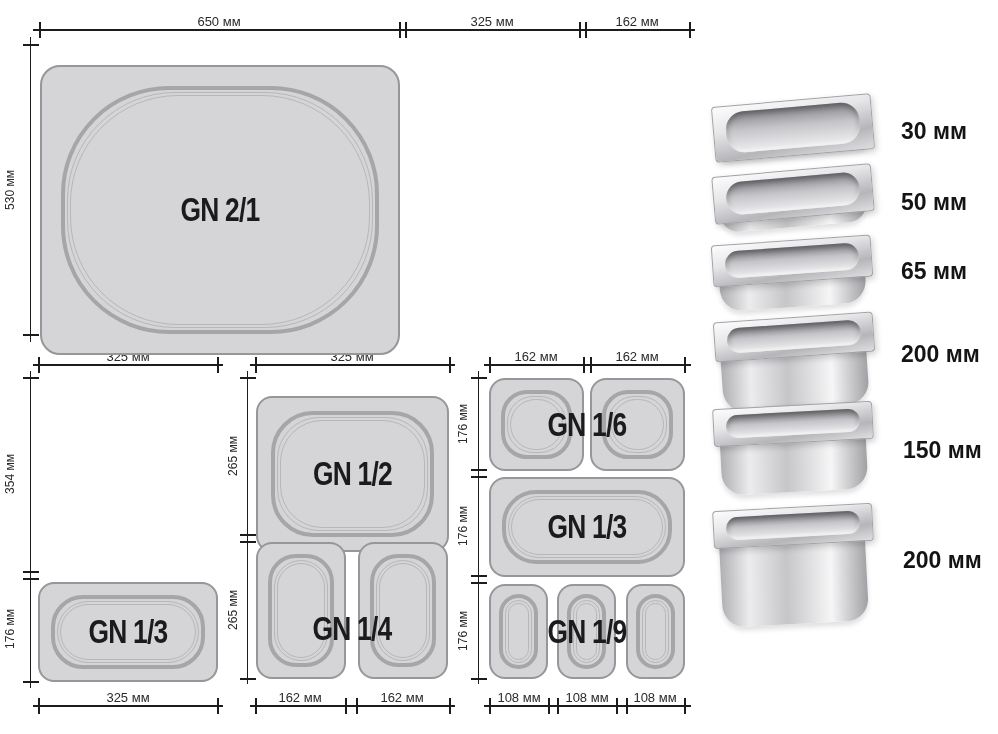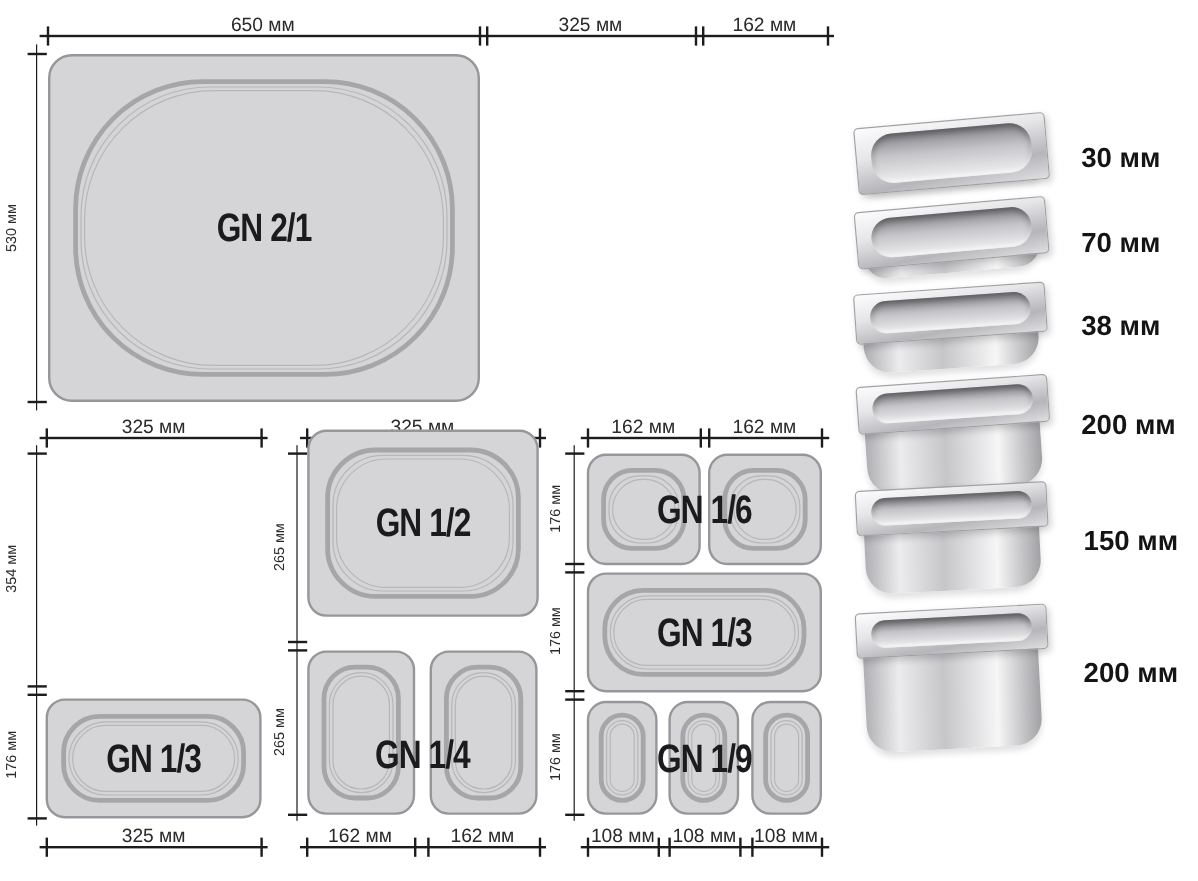--- a/index.html
+++ b/index.html
@@ -7,32 +7,32 @@
     position:relative; width:998px; height:734px; background:#ffffff;
     overflow:hidden; font-family:"Liberation Sans", sans-serif;
   }
   
   .lnh { position:absolute; height:1.5px; background:#1c1c1c; }
   .lnv { position:absolute; width:1.5px;  background:#1c1c1c; }
   .tv  { position:absolute; width:1.5px; height:16px; background:#1c1c1c; }
   .th  { position:absolute; width:16px; height:1.5px; background:#1c1c1c; }
   .dlab {
     position:absolute; transform:translateX(-50%);
-    font-size:16px; color:#2a2a2a; white-space:nowrap; line-height:13px;
+    font-size:13px; color:#2a2a2a; white-space:nowrap; line-height:13px;
   }
   .dlabv {
     position:absolute; transform:translate(-50%,-50%) rotate(-90deg);
     font-size:12px; color:#2a2a2a; white-space:nowrap; line-height:13px;
   }
   
   .pan {
     position:absolute; background:#d5d5d7;
     border:2px solid #97979b; border-radius:16px; box-sizing:border-box;
   }
-  .pan.big { border-radius:20px; }
+  .pan.big { border-radius:20px;margin-top:20px; }
   .well {
     position:absolute; border:4px solid #a6a6a9; box-sizing:border-box;
   }
   .ring  { position:absolute; inset:2px; border:1px solid #b7b7ba; border-radius:inherit; }
   .ring2 { inset:5px; }
   .pan-label, .pan-label-float {
     position:absolute; display:flex; align-items:center; justify-content:center;
     font-weight:700; font-size:33px; color:#1b1b1d; letter-spacing:-1px;
     transform:scaleX(0.8); white-space:nowrap; pointer-events:none;
   }
@@ -165,21 +165,21 @@
   </div>
 
   <div class="pan" style="left:38px;top:582px;width:180px;height:100px">
     <div class="well" style="inset:11px;border-radius:32px">
         <div class="ring"></div>
         <div class="ring ring2"></div>
       </div>
     <div class="pan-label">GN 1/3</div>
   </div>
 
-  <div class="pan" style="left:256px;top:358px;width:193px;height:156px">
+  <div class="pan" style="left:256px;top:396px;width:193px;height:156px">
     <div class="well" style="inset:13px;border-radius:42px">
         <div class="ring"></div>
         <div class="ring ring2"></div>
       </div>
     <div class="pan-label">GN 1/2</div>
   </div>
   <div class="pan" style="left:256px;top:542px;width:90px;height:137px">
     <div class="well" style="inset:10px;border-radius:28px">
         <div class="ring"></div>
         <div class="ring ring2"></div>
@@ -266,19 +266,19 @@
     <div class="p-body"></div>
   </div>
   <div class="photo-pan d200" style="left:713px;top:507px">
     <div class="p-rim">
         <div class="p-open"></div>
       </div>
     <div class="p-body"></div>
   </div>
 
   <div class="depth-label" style="left:901px;top:118px">30 мм</div>
-  <div class="depth-label" style="left:901px;top:189px">70 мм</div>
-  <div class="depth-label" style="left:901px;top:258px">38 мм</div>
+  <div class="depth-label" style="left:901px;top:189px">50 мм</div>
+  <div class="depth-label" style="left:901px;top:258px">65 мм</div>
   <div class="depth-label" style="left:901px;top:341px">200 мм</div>
   <div class="depth-label" style="left:903px;top:437px">150 мм</div>
   <div class="depth-label" style="left:903px;top:547px">200 мм</div>
 
 </div>
 
 </body></html>

